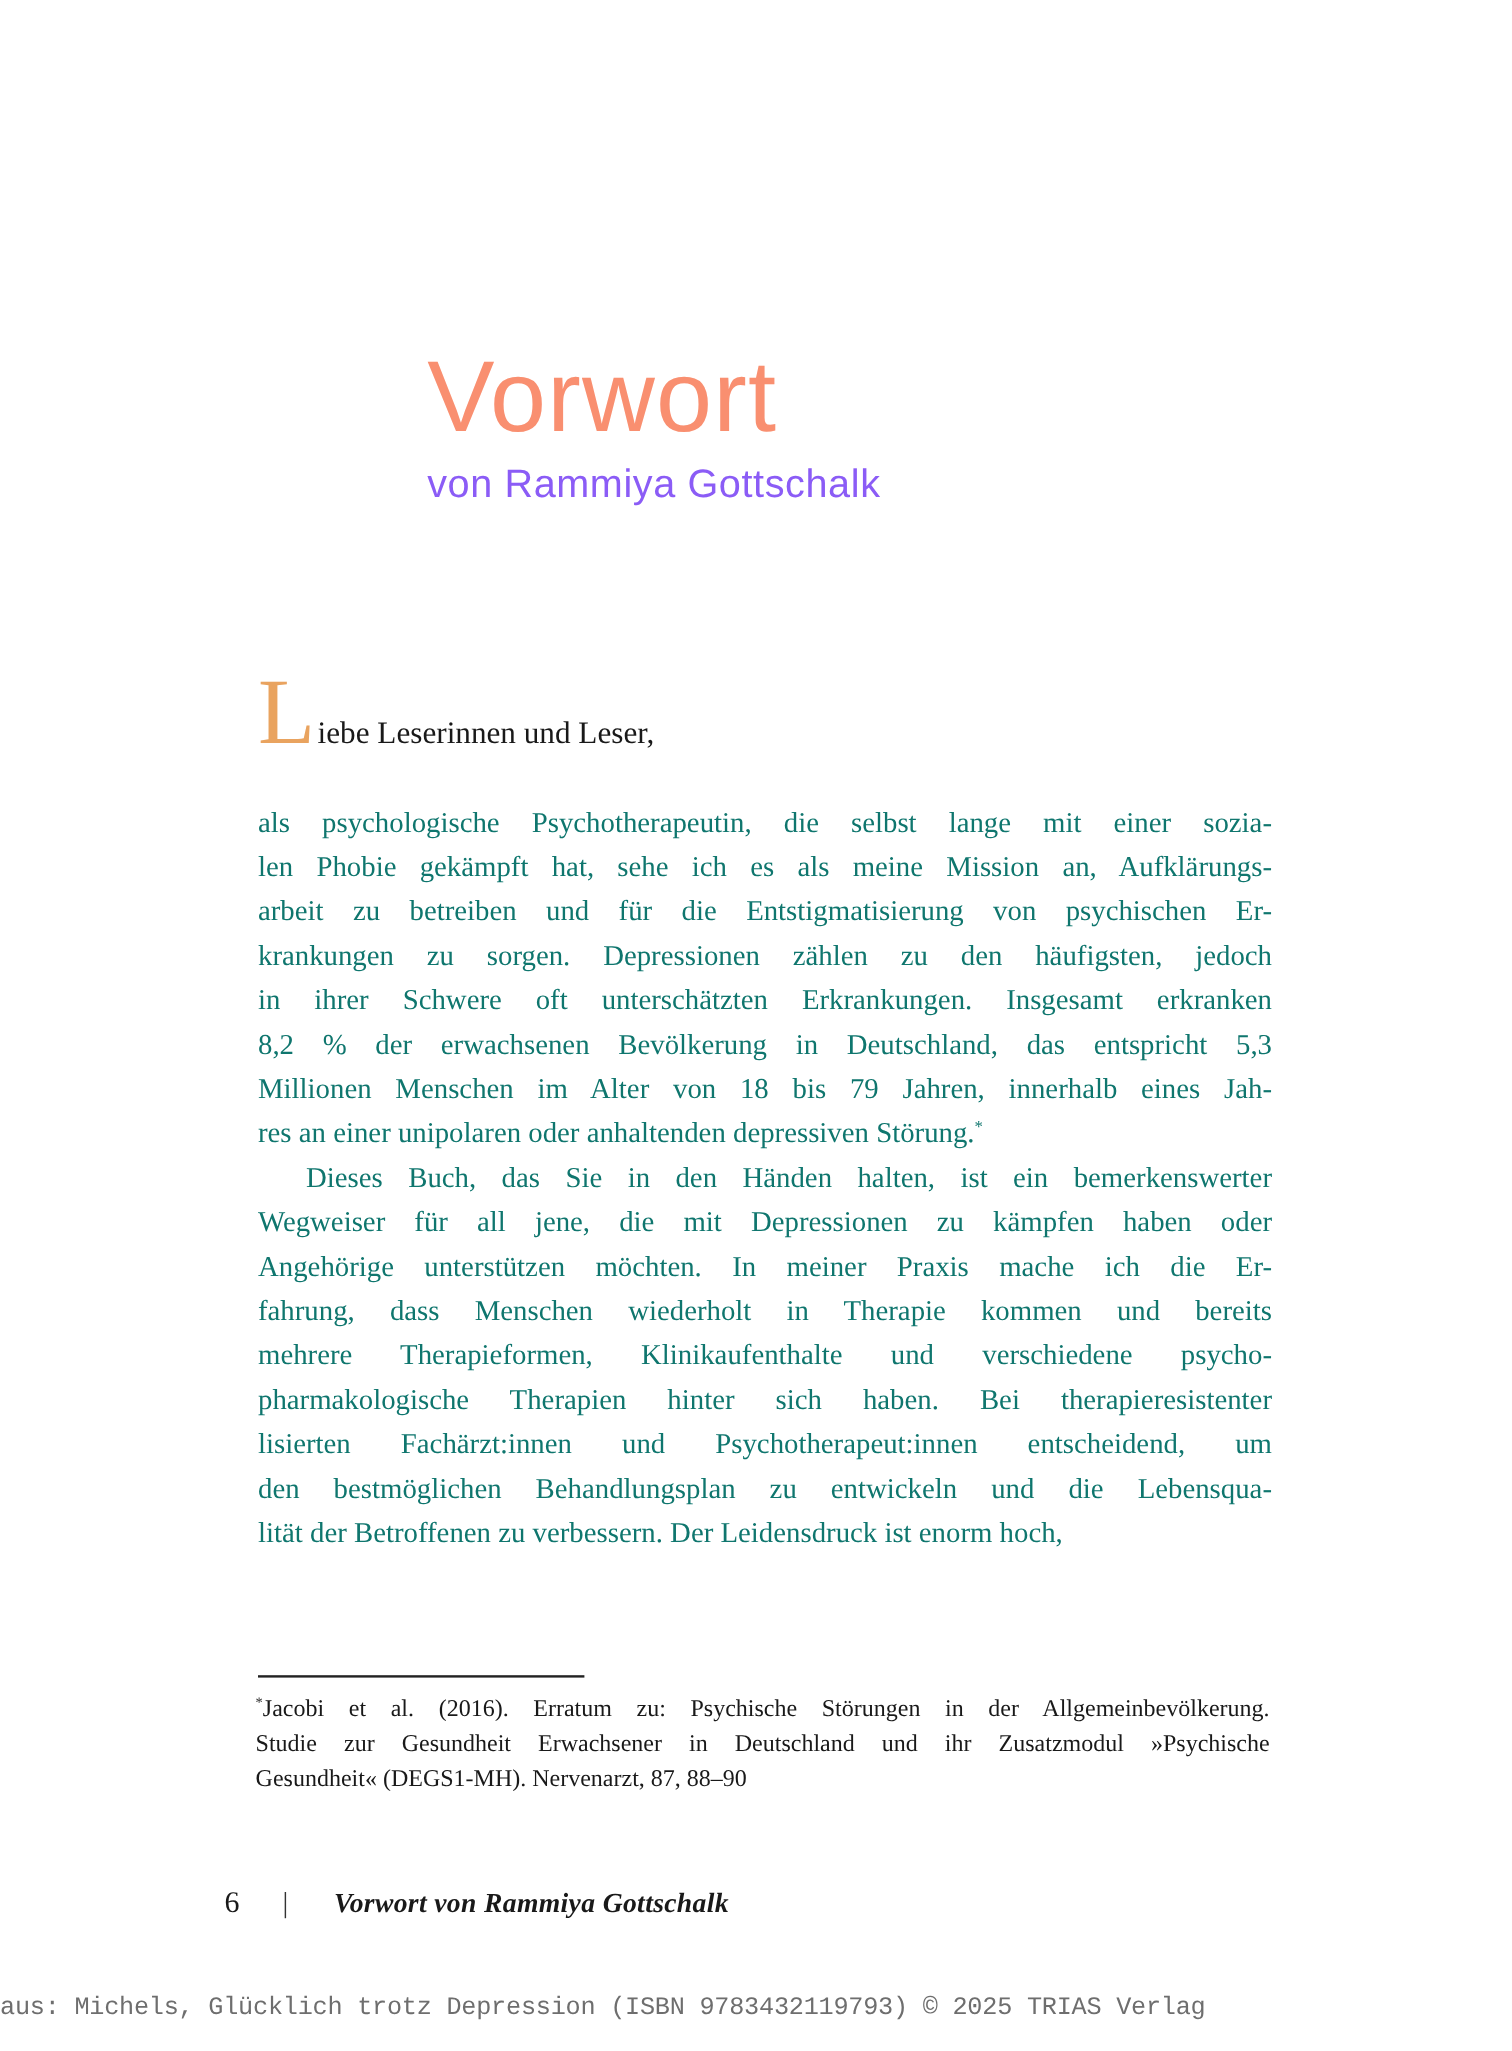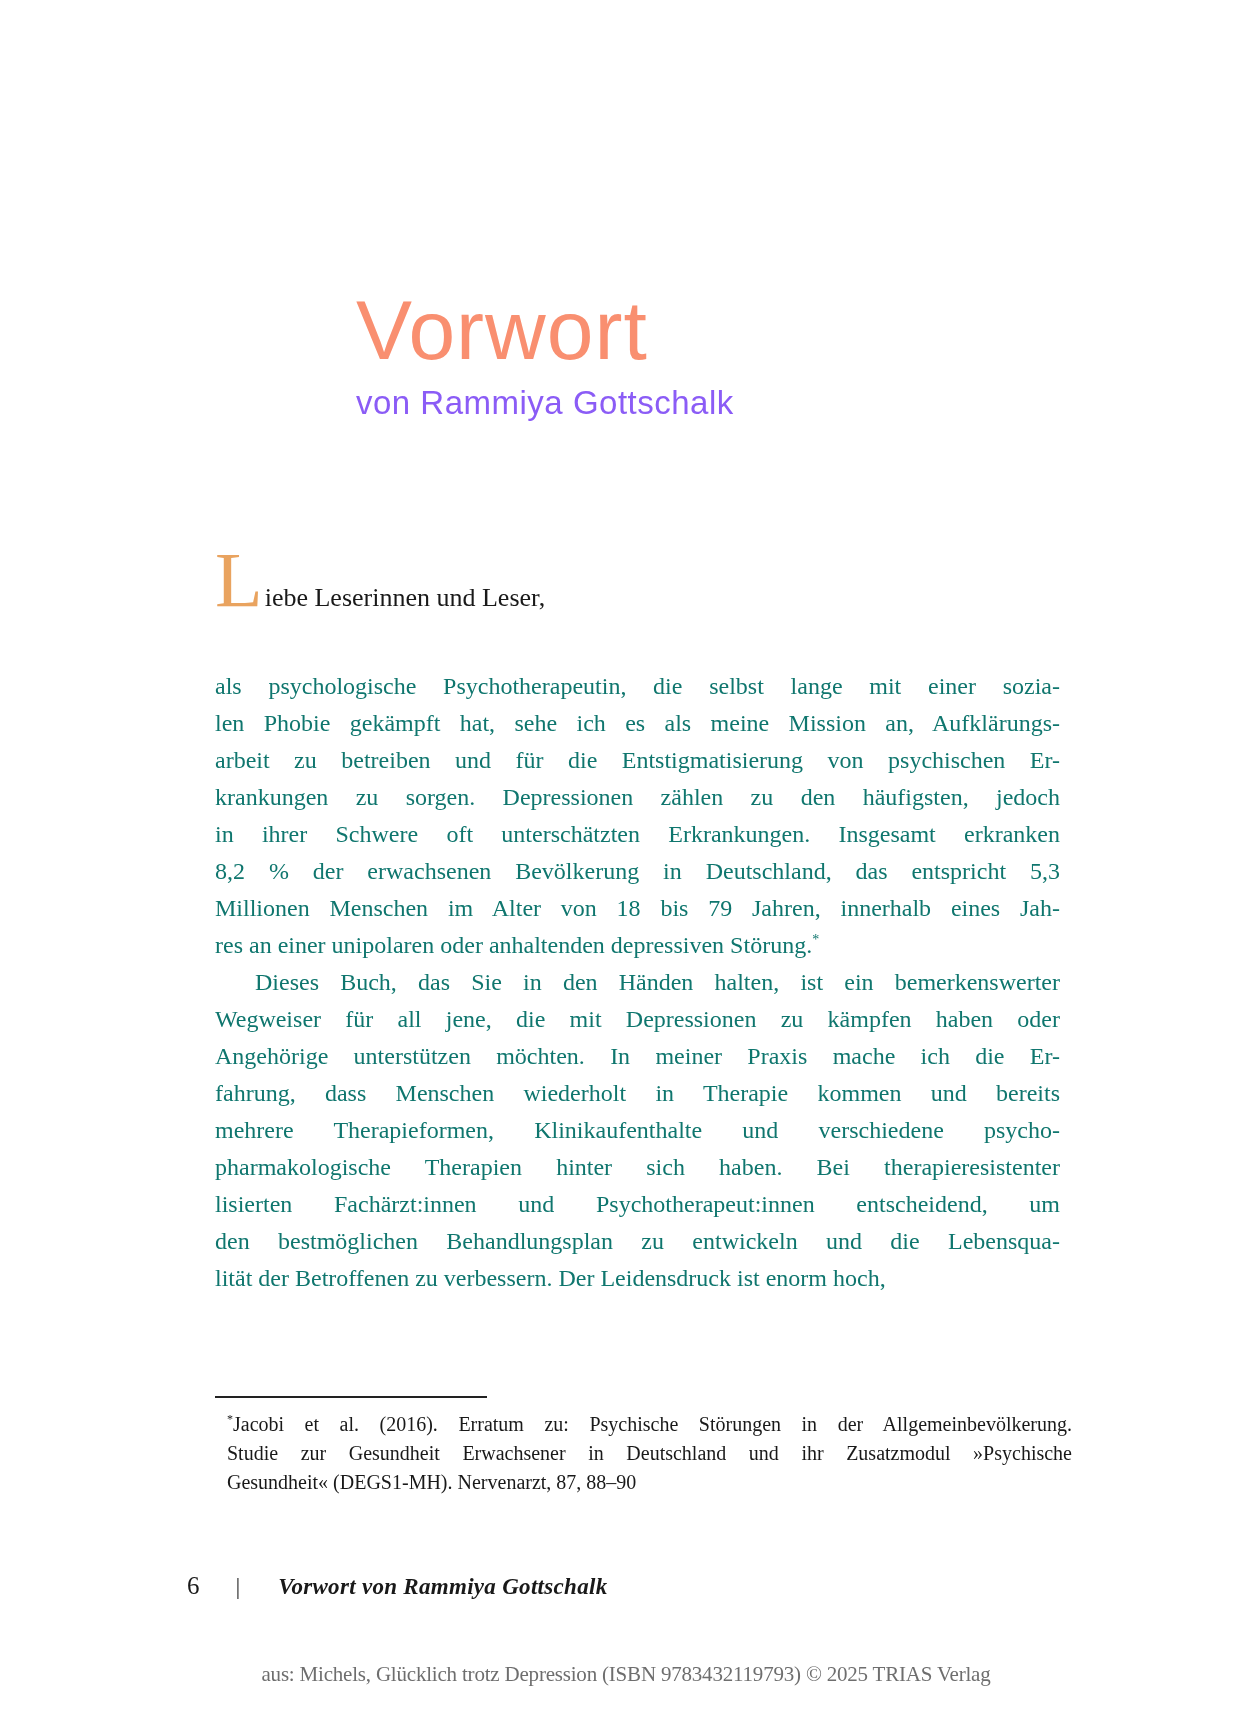--- a/index.html
+++ b/index.html
@@ -28,21 +28,21 @@
     font-weight:400;
     font-size:33px;
     letter-spacing:0.5px;
     margin-top:12px;
     color:#8b5cf6;
   }
 
   
   .salutation {
     position:absolute; left:215px; top:548px;
-    font-size:26px; line-height:64px; white-space:nowrap;
+    font-size:26px; line-height:89px; white-space:nowrap;
   }
   .dropcap {
     font-size:78px;
     color:#E9A35F;
     font-family:"Liberation Serif", serif;
     margin-right:2px;
   }
 
   
   .body-text {
@@ -57,21 +57,21 @@
   .bline.lastline { text-align-last:left; }
   .bline.indent  { text-indent:40px; }
   .bline sup { font-size:14px; vertical-align:super; line-height:0; }
 
   
   .footnote-rule {
     position:absolute; left:215px; top:1396px;
     width:272px; height:2px; background:#222222;
   }
   .footnote {
-    position:absolute; left:227px; top:1410px; width:845px;
+    position:absolute; left:213px; top:1410px; width:845px;
     font-size:20px;
   }
   .fline {
     height:29px; line-height:29px;
     text-align:justify; text-align-last:justify;
     overflow:hidden;
   }
   .fline.lastline { text-align-last:left; }
   .fline sup { font-size:12px; vertical-align:super; line-height:0; }
 
@@ -85,22 +85,21 @@
   .footer .divider { margin-left:36px; font-weight:300; color:#333; font-size:24px; }
   .footer .chapter {
     margin-left:38px;
     font-style:italic; font-weight:700; font-size:23px;
     letter-spacing:0.3px;
   }
 
   
   .copyright {
     position:absolute; left:0; right:0; top:1662px;
-    text-align:center;
-    font-family:Liberation Serif, serif;
+    font-family:Liberation Mono, monospace;
     font-size:21px; letter-spacing:-0.2px;
     color:#6E6E6E;
   }
 </style>
 </head>
 <body>
 
 <div class="page">
 
   <div class="title-block">

